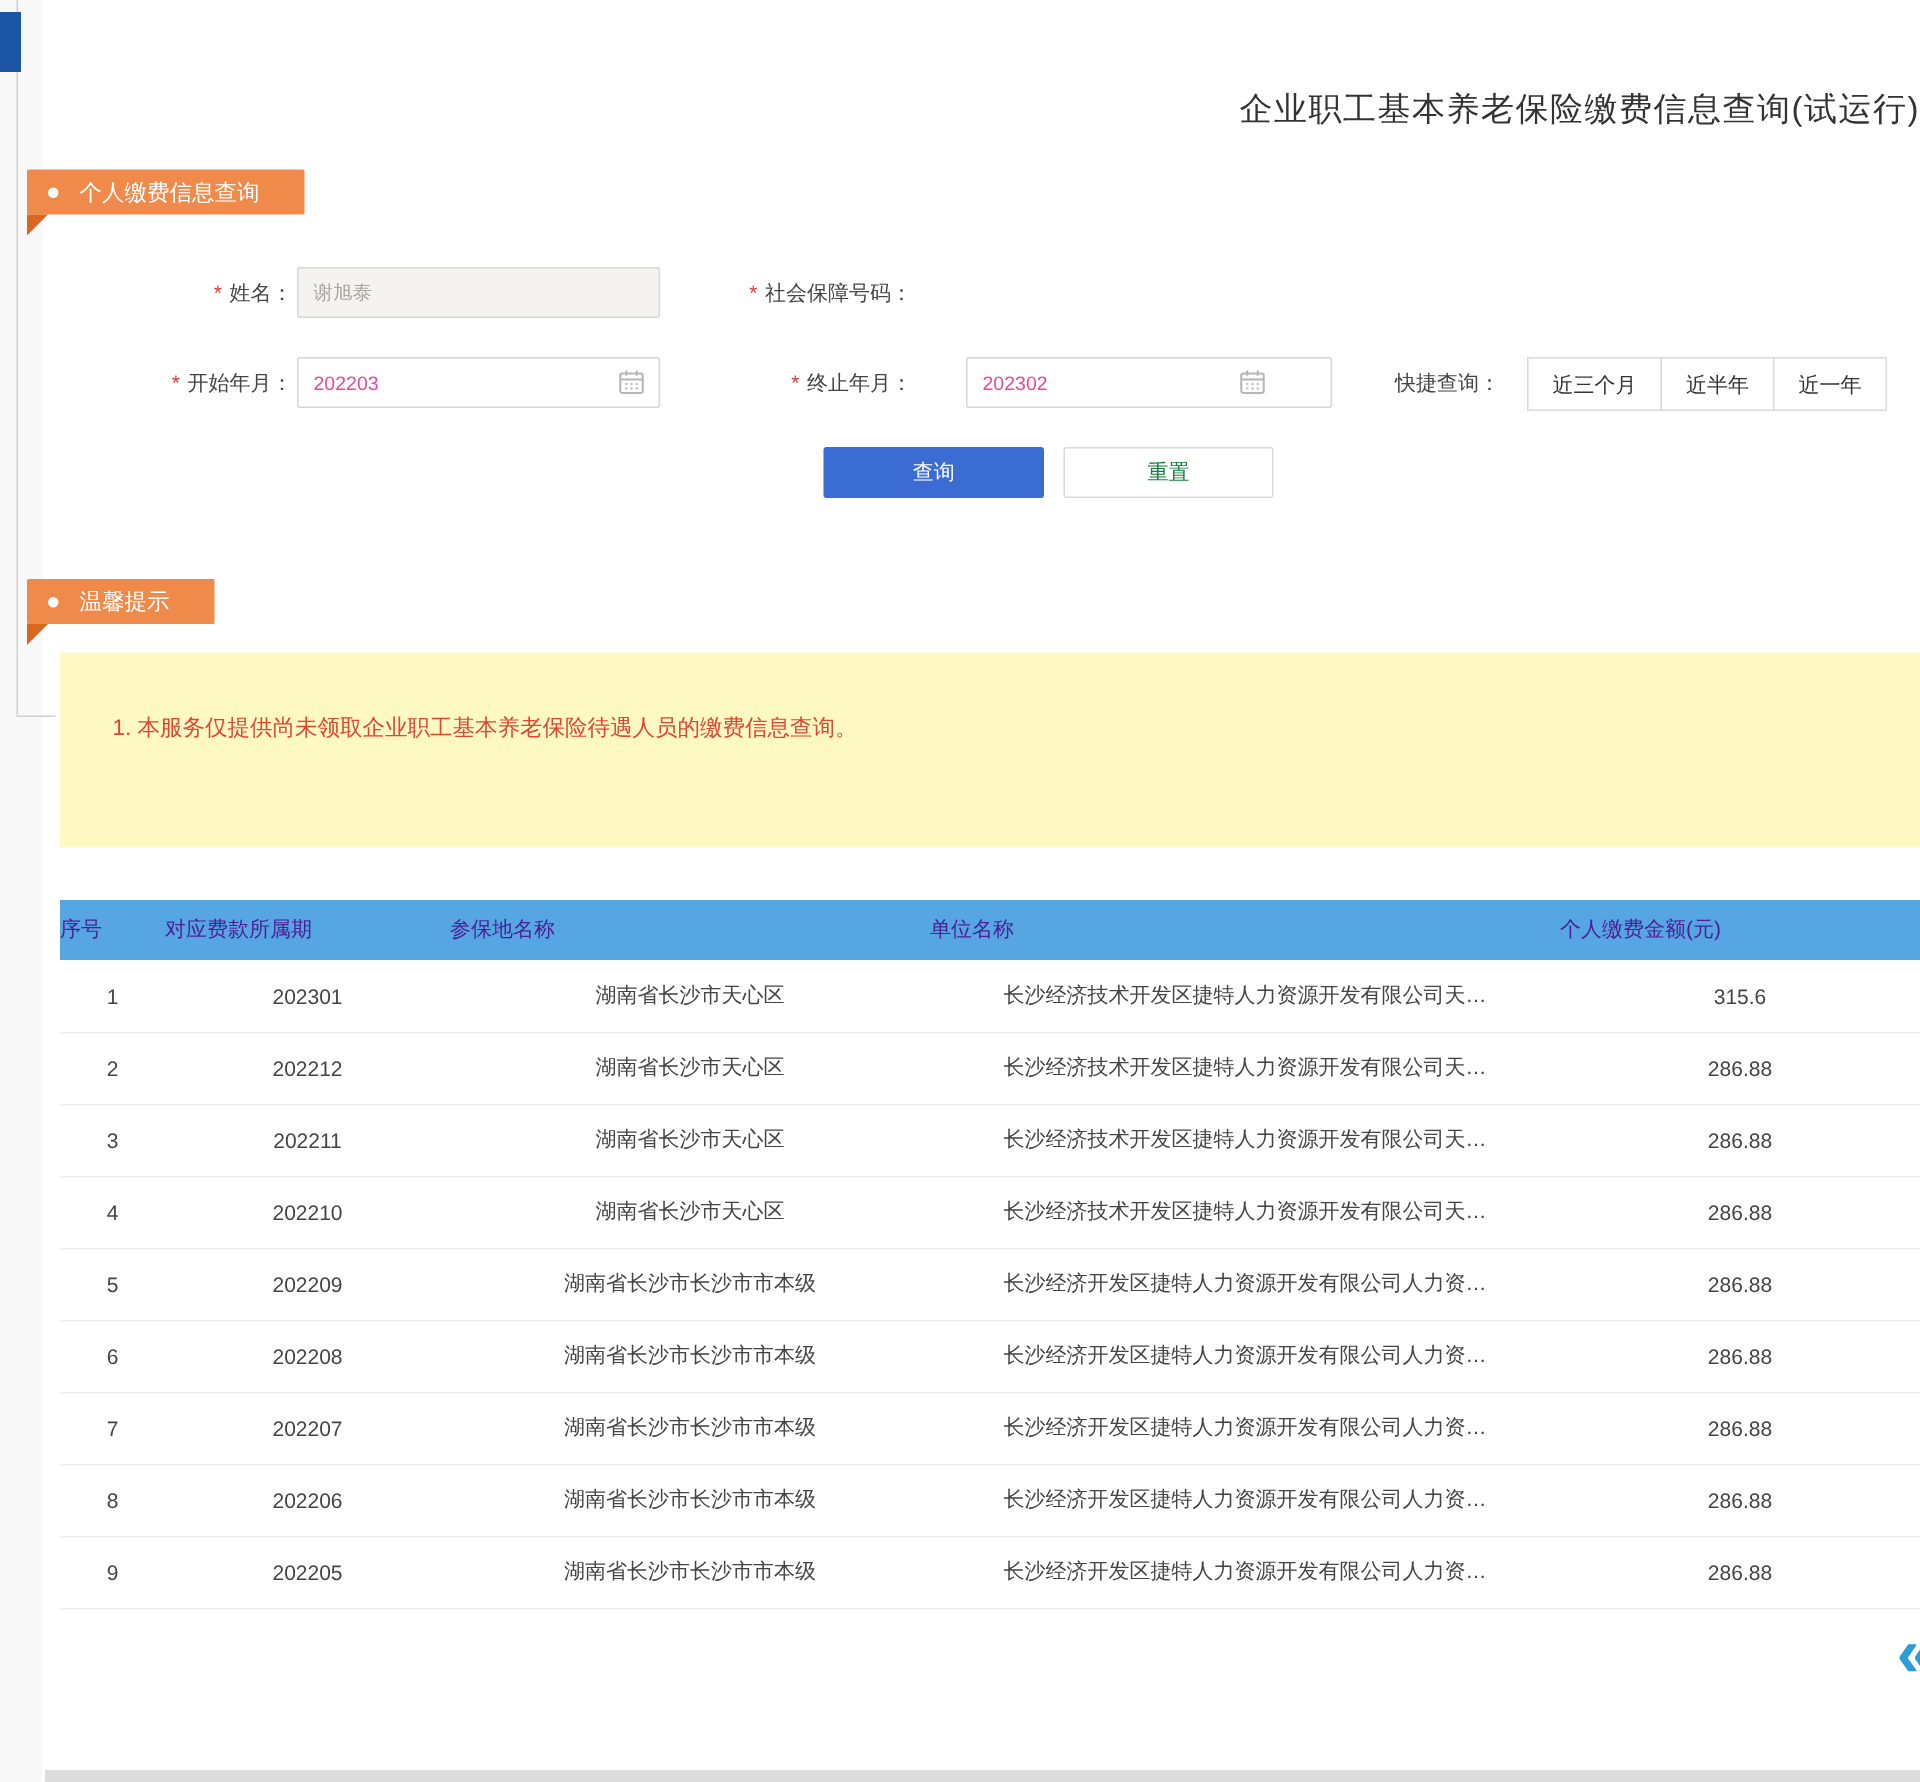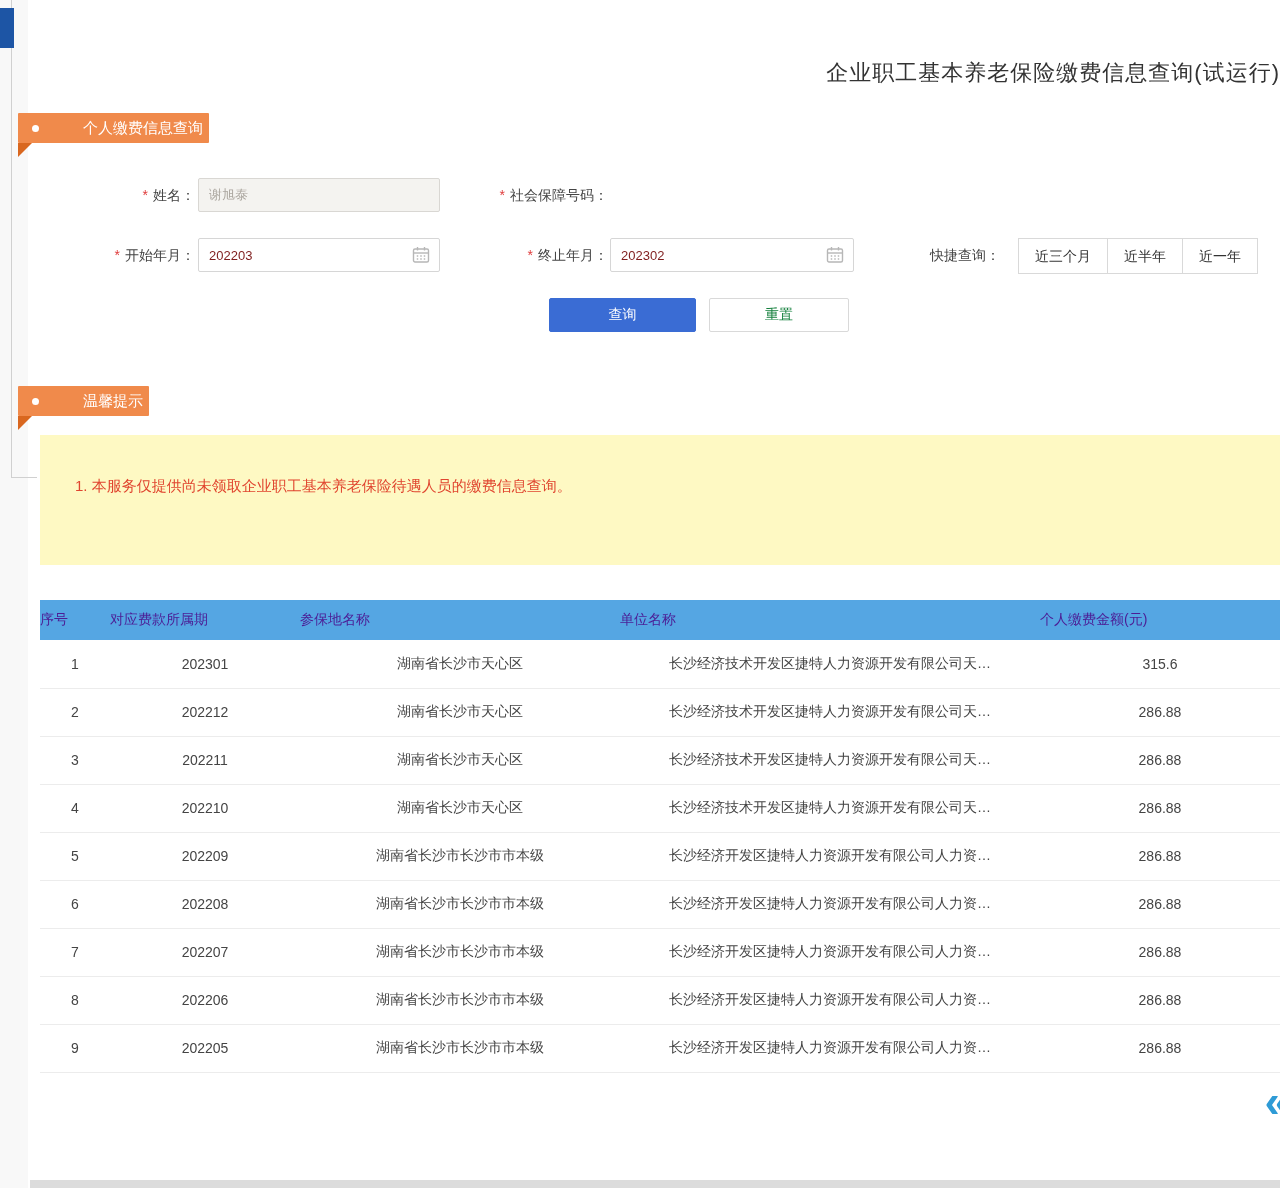--- a/index.html
+++ b/index.html
@@ -11,34 +11,34 @@
   .left-rail { position:absolute; left:0; top:0; width:28px; height:1188px; background:#f8f8f8; }
   .rail-border { position:absolute; left:11px; top:0; width:1px; height:477px; background:#d0d0d0; }
   .rail-border-bottom { position:absolute; left:11px; top:477px; width:26px; height:1px; background:#d0d0d0; }
   .blue-tab { position:absolute; left:0; top:8px; width:14px; height:40px; background:#1d55a5; }
 
   .page-title { position:absolute; left:30px; top:58px; width:1250px; text-align:right;
     font-size:22px; font-weight:500; color:#333; letter-spacing:1px; }
 
   
   .ribbon { position:absolute; left:18px; height:30px; background:#f08a4b; color:#fff;
-    display:flex; align-items:center; padding:0 6px 0 14px; font-size:15px; border-radius:1px;gap:30px; }
+    display:flex; align-items:center; padding:0 30px 0 14px; font-size:15px; border-radius:1px; }
   .ribbon .dot { width:7px; height:7px; background:#fff; border-radius:50%; margin-right:14px; }
   .ribbon-fold { position:absolute; left:18px; width:0; height:0;
     border-top:14px solid #d9671f; border-right:14px solid transparent; }
   .ribbon.query { top:113px; }
   .fold.query { top:143px; }
   .ribbon.tips { top:386px; }
   .fold.tips { top:416px; }
 
   
   .form-label { position:absolute; height:34px; line-height:34px; text-align:right; font-size:14px; color:#444; }
   .req { color:#e03c3c; margin-right:5px; font-size:14px; }
   .field { position:absolute; height:34px; border:1px solid #d6d6d6; background:#fff; font-size:13px;
-    color:#7f1d1d; padding:0 28px 0 10px; width:242px; border-radius:2px;
+    color:#ec4899; padding:0 28px 0 10px; width:242px; border-radius:2px;
     font-family:"Liberation Sans","DejaVu Sans",sans-serif; }
   .field:disabled { background:#f4f3f0; color:#aba69f; border-color:#d9d7d3; padding-right:10px; }
   .cal-icon { position:absolute; width:18px; height:18px; }
   .cal-icon svg { display:block; }
 
   .quick-label { position:absolute; left:930px; top:247px; font-size:14px; color:#444; }
   .quick-group { position:absolute; left:1018px; top:238px; display:flex; }
   .quick-btn { height:36px; line-height:34px; padding:0 16px; border:1px solid #d9d9d9; background:#fff;
     font-size:14px; color:#333; margin-left:-1px; cursor:pointer;
     font-family:"Liberation Sans","DejaVu Sans",sans-serif; }
@@ -109,21 +109,21 @@
         <circle cx="12.5" cy="10" r=".9" fill="#c4c4c4"></circle>
         <circle cx="5.5" cy="13" r=".9" fill="#c4c4c4"></circle>
         <circle cx="9" cy="13" r=".9" fill="#c4c4c4"></circle>
         <circle cx="12.5" cy="13" r=".9" fill="#c4c4c4"></circle>
       </svg>
   </span>
 
   <div class="form-label" style="left:430px; top:238px; width:178px;">
     <span class="req">*</span><span>终止年月：</span>
   </div>
-  <input class="field" style="left: 610px; top: 238px; width: 244px;" value="202302">
+  <input class="field" style="left: 644px; top: 238px; width: 244px;" value="202302">
   <span class="cal-icon" style="left:826px; top:246px;">
     <svg width="18" height="18" viewBox="0 0 18 18">
         <rect x="1.5" y="3" width="15" height="13" rx="1.5" fill="none" stroke="#b7b7b7" stroke-width="1.4"></rect>
         <line x1="1.5" y1="7" x2="16.5" y2="7" stroke="#b7b7b7" stroke-width="1.4"></line>
         <line x1="5.5" y1="1" x2="5.5" y2="4.5" stroke="#b7b7b7" stroke-width="1.4"></line>
         <line x1="12.5" y1="1" x2="12.5" y2="4.5" stroke="#b7b7b7" stroke-width="1.4"></line>
         <circle cx="5.5" cy="10" r=".9" fill="#c4c4c4"></circle>
         <circle cx="9" cy="10" r=".9" fill="#c4c4c4"></circle>
         <circle cx="12.5" cy="10" r=".9" fill="#c4c4c4"></circle>
         <circle cx="5.5" cy="13" r=".9" fill="#c4c4c4"></circle>

